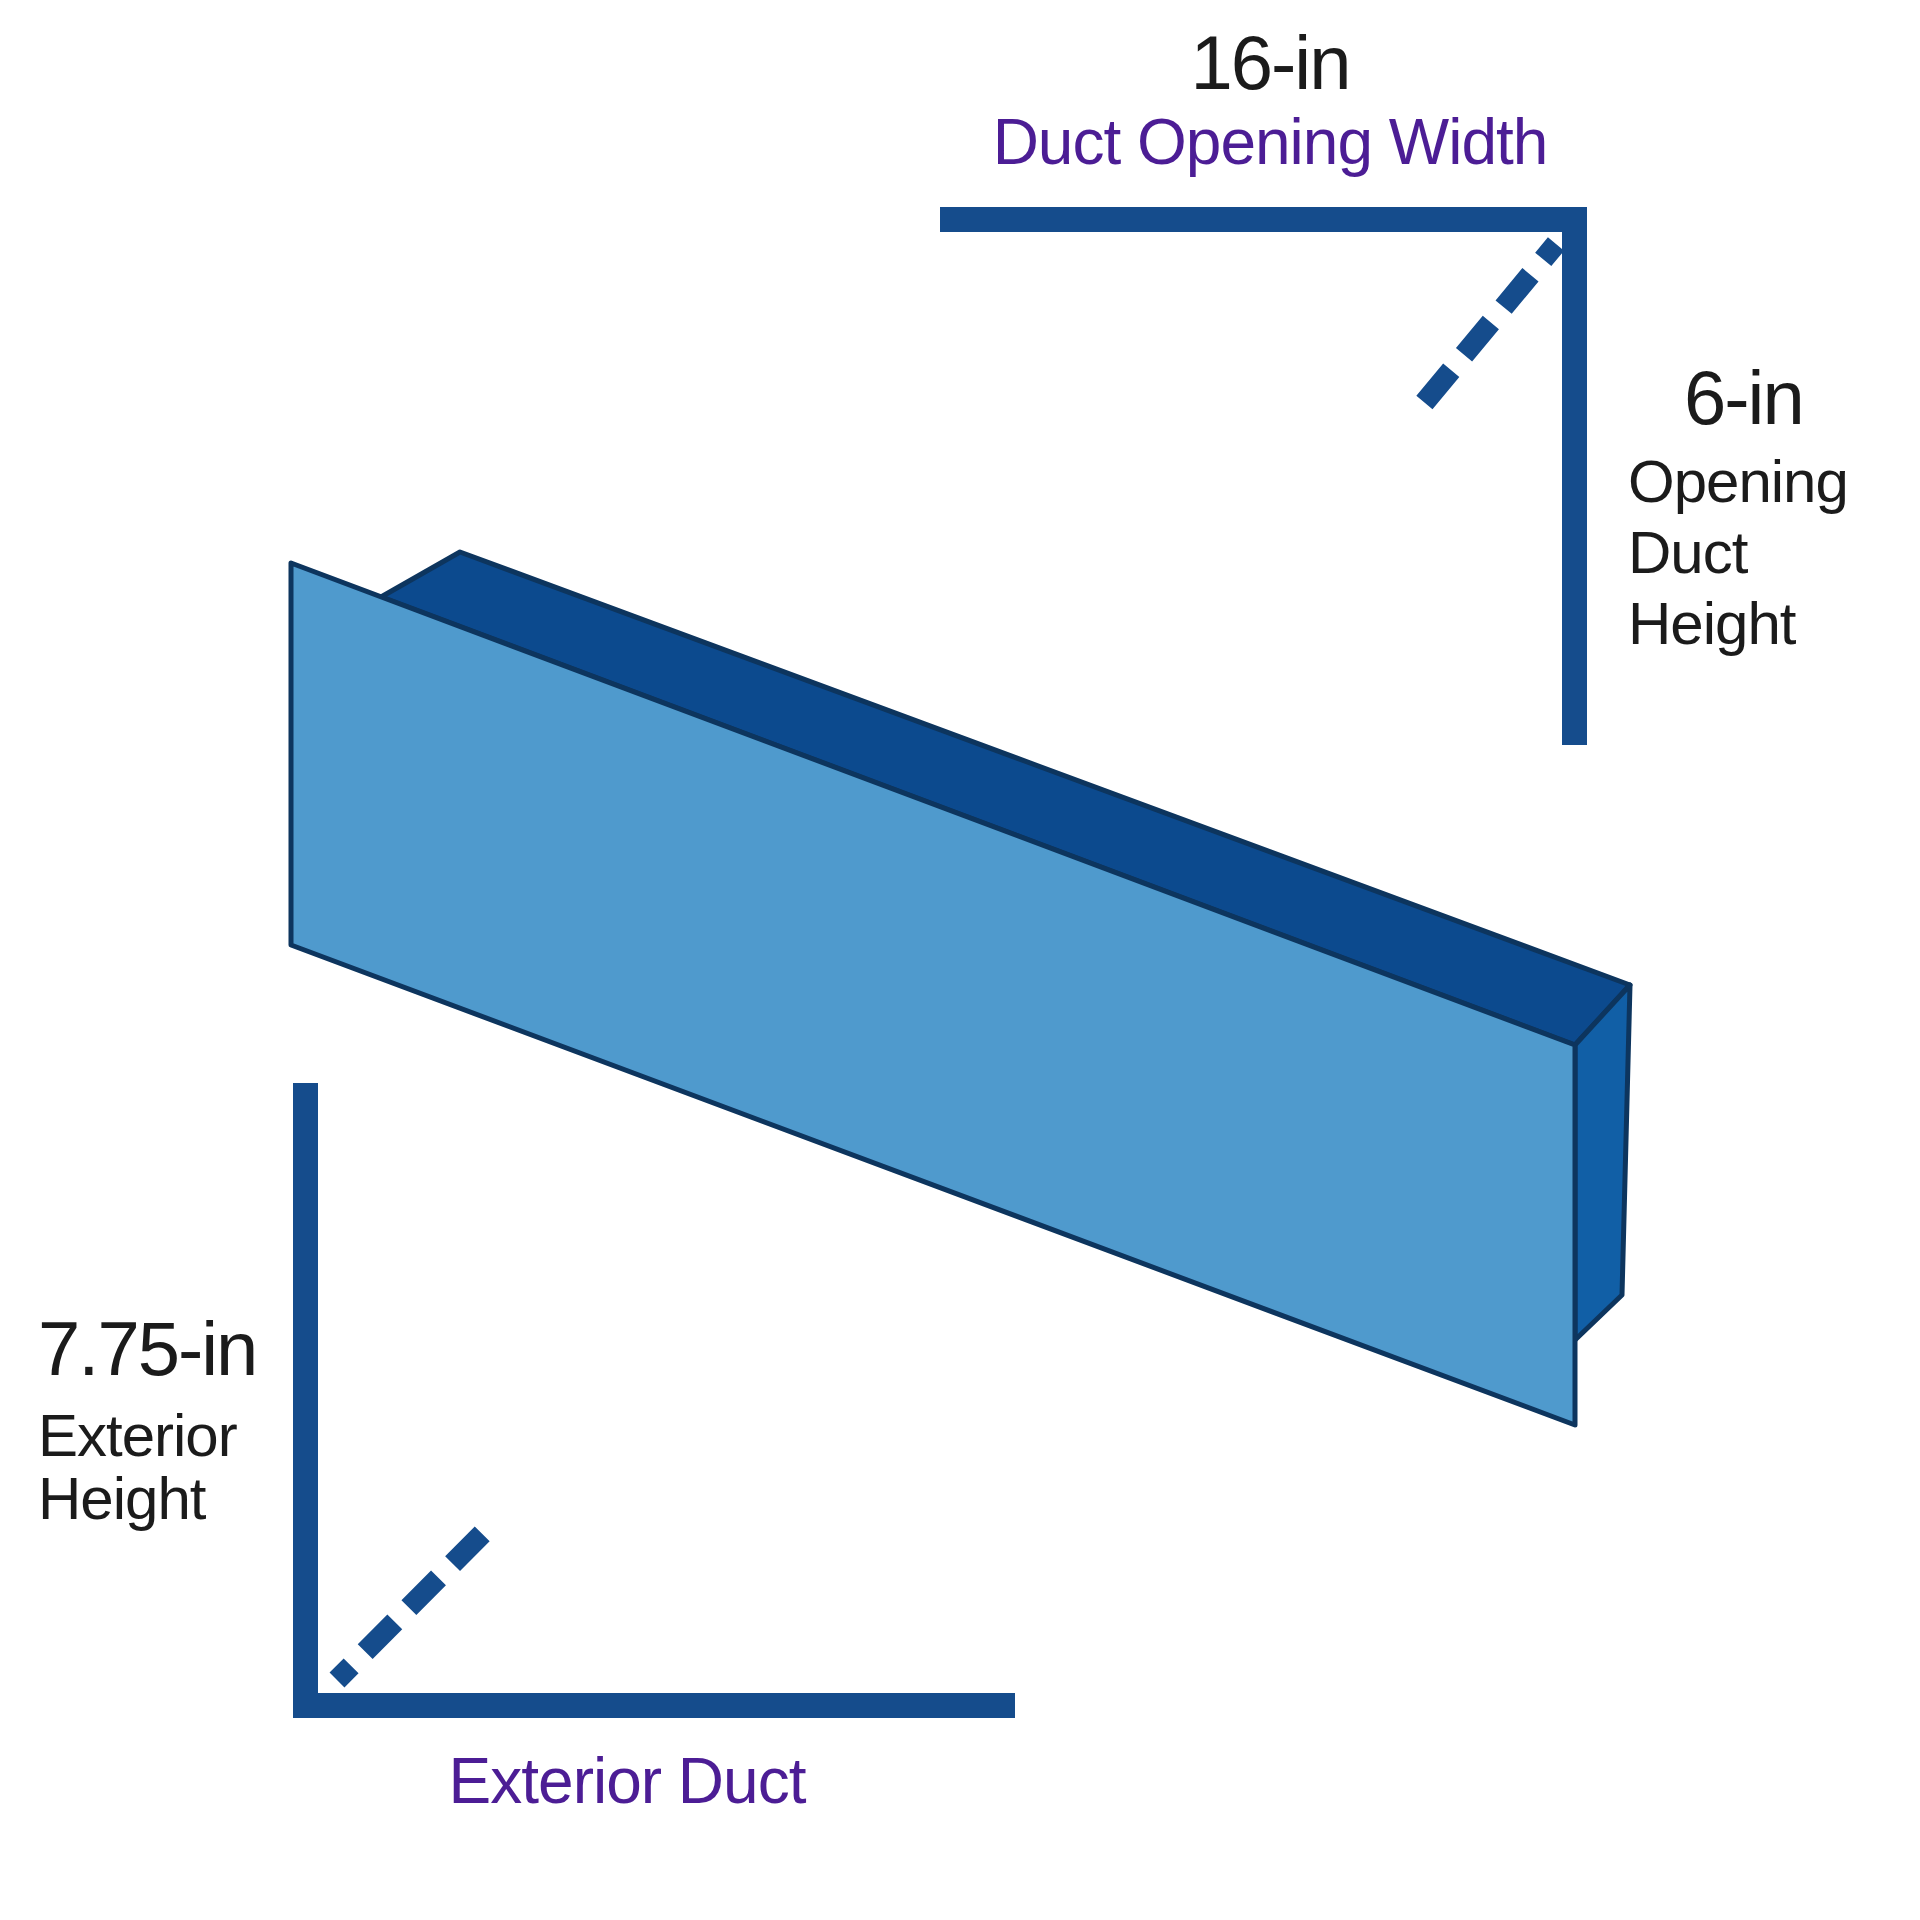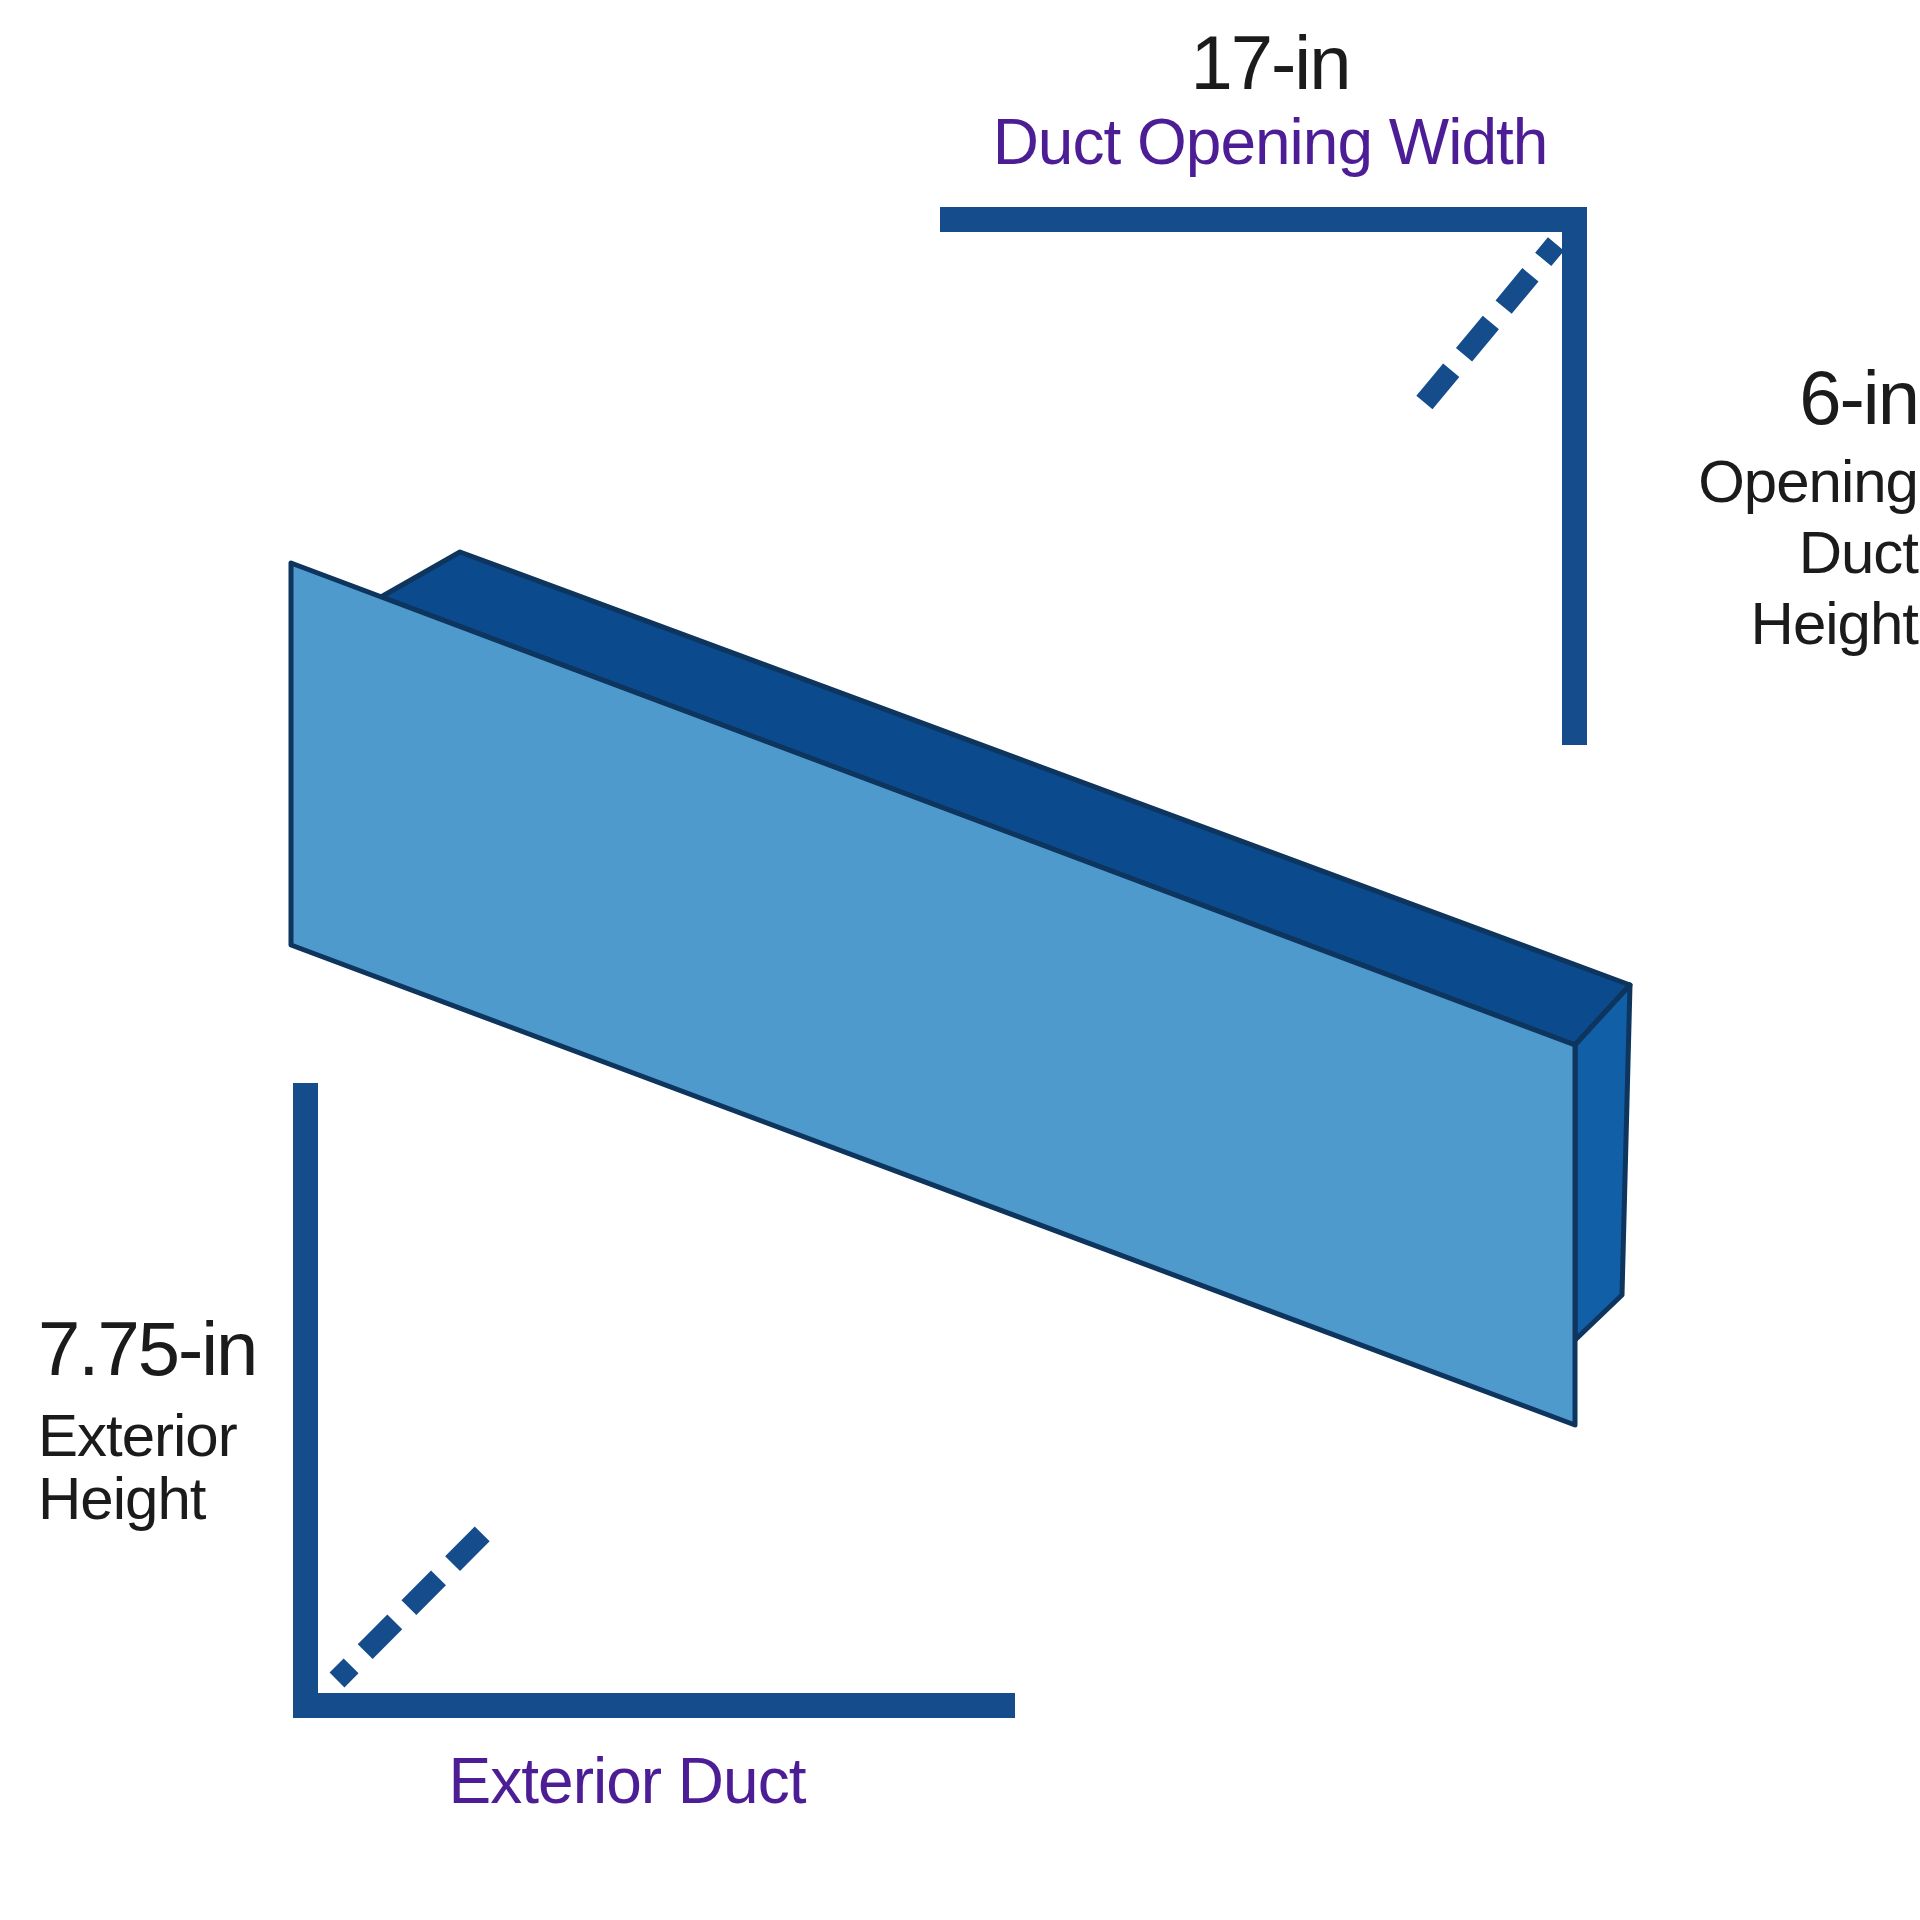--- a/index.html
+++ b/index.html
@@ -29,21 +29,21 @@
   .dim-label-word {
     font-size: 60px;
     line-height: 63px;
     letter-spacing: -1px;
     color: #1b1b1b;
   }
   
   .dim-top    { left: 870px;  top: 20px;   width: 800px; text-align: center; }
   .dim-top .dim-value { line-height: 86px; }
   
-  .dim-right  { left: 1628px; top: 354px;  width: 290px; text-align: right; }
+  .dim-right  { left: 1628px; top: 354px;  width: 290px; text-align: left; }
   .dim-right .dim-value { padding-left: 56px; line-height: 88px; }
   .dim-right .words { margin-top: 6px; }
   .dim-right .dim-label-word { margin-top: 8px; }
   
   .dim-left   { left: 38px;   top: 1306px; width: 300px; text-align: left; }
   .dim-left .words { margin-top: 12px; }
   .dim-left .dim-label-word { }
   
   .dim-bottom { left: 227px;  top: 1745px; width: 800px; text-align: center; }
   .dim-bottom .dim-value { line-height: 80px; }
@@ -64,21 +64,21 @@
     <path d="M 940 219.5 L 1574.5 219.5 L 1574.5 745" fill="none" stroke-width="25" stroke-linejoin="miter" stroke="#154C8C"></path>
 
     <line x1="1556" y1="244" x2="1424" y2="403" stroke-width="21" stroke-dasharray="42 20" stroke-dashoffset="22" stroke="#154C8C"></line>
 
     <path d="M 305.5 1083 L 305.5 1705.5 L 1015 1705.5" fill="none" stroke-width="25" stroke-linejoin="miter" stroke="#154C8C"></path>
 
     <line x1="337" y1="1680" x2="492" y2="1524" stroke-width="21" stroke-dasharray="42 20" stroke-dashoffset="22" stroke="#154C8C"></line>
   </svg>
 
   <div class="dim-block dim-top">
-    <div class="dim-value">17-in</div>
+    <div class="dim-value">16-in</div>
     <div class="dim-label-big">Duct Opening Width</div>
   </div>
 
   <div class="dim-block dim-right">
     <div class="dim-value">6-in</div>
     <div class="words">
       <div class="dim-label-word">Opening</div>
       <div class="dim-label-word">Duct</div>
       <div class="dim-label-word">Height</div>
     </div>

